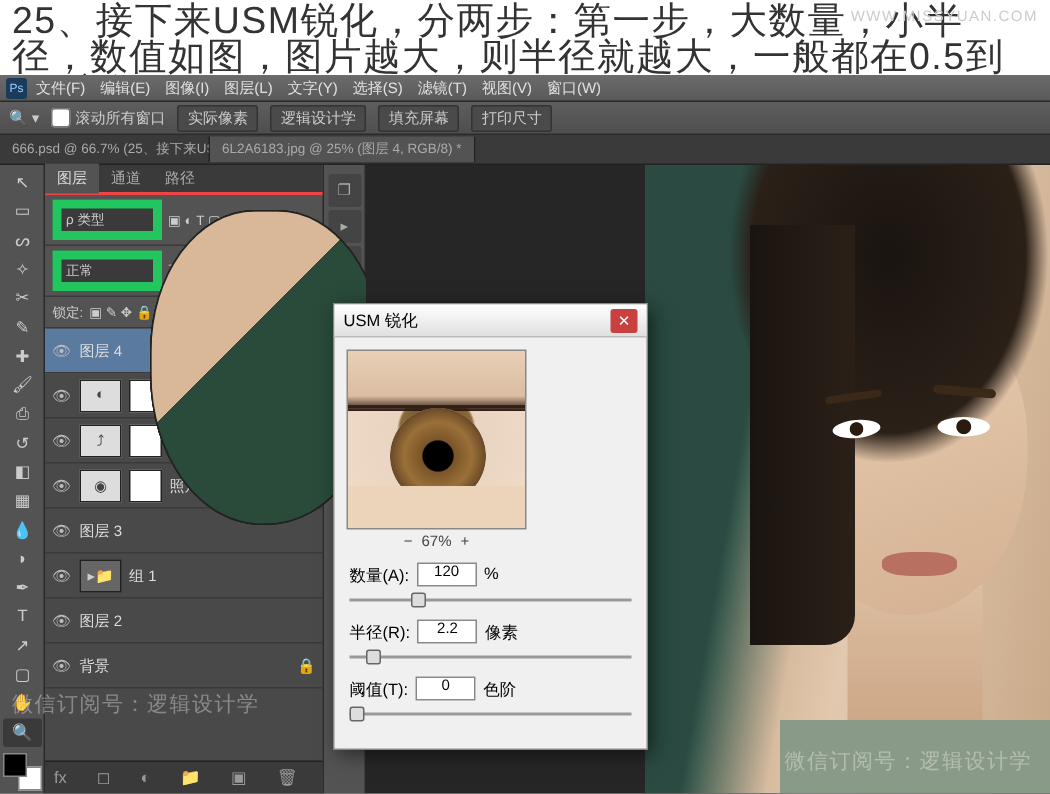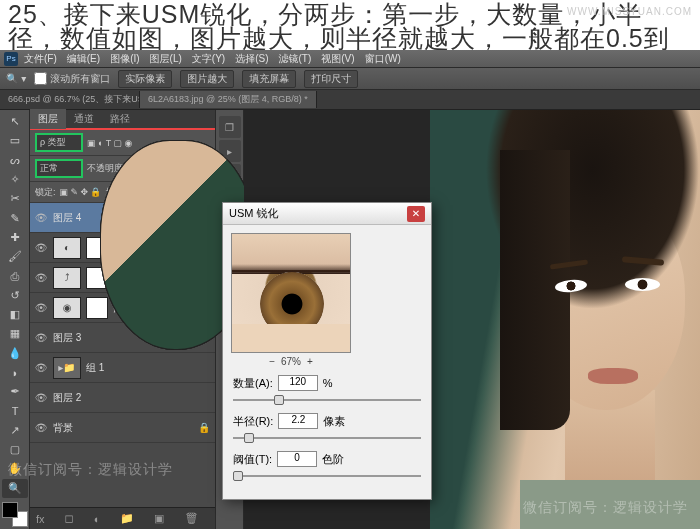--- a/index.html
+++ b/index.html
@@ -21,21 +21,21 @@
 .tool{width:26px;height:20px;display:flex;align-items:center;justify-content:center;color:#ccc;font-size:11px;cursor:pointer;border-radius:2px}
 .tool.sel{background:#3a3a3a}
 .color-swatch{margin-top:4px;position:relative;width:26px;height:26px}
 .fg{position:absolute;width:16px;height:16px;background:#000;border:1px solid #888;top:0;left:0}
 .bg{position:absolute;width:16px;height:16px;background:#fff;border:1px solid #888;bottom:0;right:0}
 .panels{width:186px;background:#535353;border-right:1px solid #2a2a2a;display:flex;flex-direction:column}
 .panel-tabs{background:#3a3a3a;height:20px;display:flex;align-items:center;font-size:10px;color:#aaa;border-bottom:2px solid #ef4444}
 .ptab{padding:3px 8px}
 .ptab.active{background:#535353;color:#ddd}
 .layer-opts{padding:3px 5px;display:flex;gap:4px;align-items:center;color:#ccc;font-size:9px;flex-wrap:wrap;border-bottom:1px solid #3a3a3a}
-.sel-input{background:#3a3a3a;border:2px solid #22c55e;color:#ccc;font-size:9px;padding:1px 3px;width:48px}
+.sel-input{background:#3a3a3a;border:6px solid #22c55e;color:#ccc;font-size:9px;padding:1px 3px;width:73px}
 .num-input{background:#3a3a3a;border:1px solid #222;color:#ccc;font-size:9px;padding:1px 3px;width:36px;text-align:right}
 .layers{flex:1;overflow:auto;background:#494949}
 .layer{display:flex;align-items:center;height:30px;border-bottom:1px solid #3a3a3a;padding:0 4px;gap:5px;font-size:10px;color:#ddd}
 .layer.selected{background:#5b7aa0}
 .eye{width:14px;height:14px;display:flex;align-items:center;justify-content:center;color:#bbb;font-size:10px}
 .thumb{width:28px;height:22px;background:#888;border:1px solid #222;flex-shrink:0}
 .thumb.face{background:linear-gradient(135deg,#d8b898 40%,#2a4a3a 40%)}
 .thumb.adj{background:#ddd;display:flex;align-items:center;justify-content:center;color:#444;font-size:10px}
 .thumb.grp{background:#666;display:flex;align-items:center;justify-content:center;color:#ccc}
 .mask{width:22px;height:22px;background:#fff;border:1px solid #222;flex-shrink:0}
@@ -98,21 +98,21 @@
     <span class="menu-item">视图(V)</span>
     <span class="menu-item">窗口(W)</span>
   </div>
   <div class="optbar">
     <span>🔍 ▾</span>
     <span class="opt-chk">
         <input type="checkbox" style="">
         <span>滚动所有窗口</span>
       </span>
     <span class="opt-btn">实际像素</span>
-    <span class="opt-btn">图片越大</span>
+    <span class="opt-btn">逻辑设计学</span>
     <span class="opt-btn">填充屏幕</span>
     <span class="opt-btn">打印尺寸</span>
   </div>
   <div class="tabbar">
     <div class="doctab inactive">666.psd @ 66.7% (25、接下来USM锐化，分两步：第一步，大数量，小半径，数值如 图，图片越大，则半径就越大，一般都在0.5到5.0之间吧，RGB/8) *</div>
     <div class="doctab">6L2A6183.jpg @ 25% (图层 4, RGB/8) *</div>
   </div>
   <div class="workspace">
     <div class="toolbox">
       <div class="tool">↖</div>

